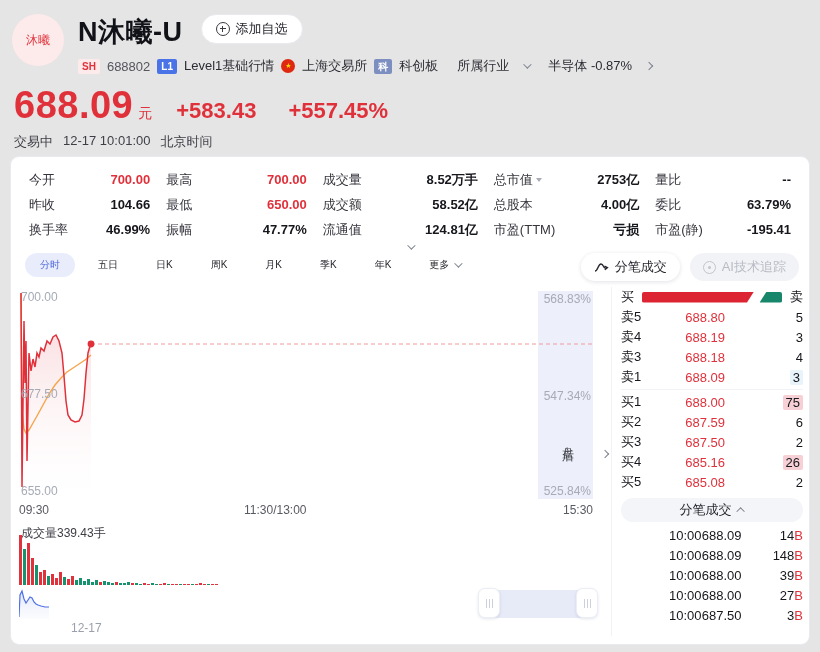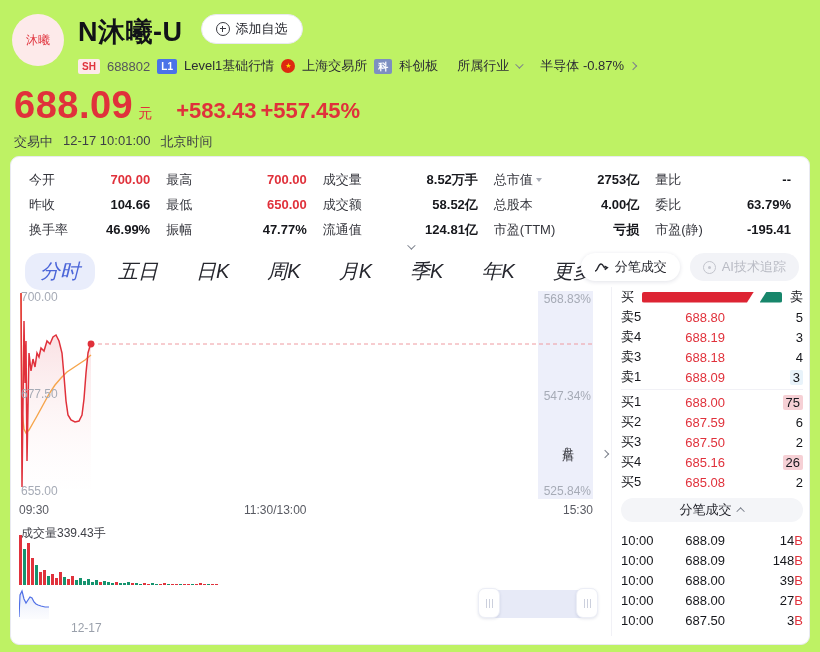--- a/index.html
+++ b/index.html
@@ -1,17 +1,17 @@
 <!DOCTYPE html>
 <html><head>
 <meta charset="utf-8">
 <style>
   * { margin:0; padding:0; box-sizing:border-box; }
   body { background:#fff; font-family:"Liberation Sans","DejaVu Sans",sans-serif; }
-  #app { position:relative; width:820px; height:652px; background:#bef264; overflow:hidden; color:#16171c; }
+  #app { position:relative; width:820px; height:652px; background:#e5e5e5; overflow:hidden; color:#16171c; }
 
   
   .hdr { position:absolute; left:12px; top:14px; display:flex; gap:14px; }
   .avatar { width:52px; height:52px; border-radius:50%; background:#fdeaea; color:#e0313b;
             display:flex; align-items:center; justify-content:center; font-size:12px; }
   .hdr-col { display:flex; flex-direction:column; gap:7px; }
   .title-row { display:flex; align-items:flex-start; gap:18px; }
   .stock-title { font-size:27px; font-weight:bold; color:#111218; letter-spacing:.5px; }
   .add-btn { display:flex; align-items:center; gap:6px; border:1px solid #e8e9ef; border-radius:16px;
              padding:5px 14px; font-size:13px; color:#26272e; background:#fff; cursor:pointer; }
@@ -20,52 +20,52 @@
   .plus-circ::before { left:3px; right:3px; top:5.2px; height:1.3px; }
   .plus-circ::after { top:3px; bottom:3px; left:5.2px; width:1.3px; }
   .meta-row { display:flex; align-items:center; gap:7px; font-size:13px; color:#2c2d34; }
   .badge { font-size:10px; font-weight:bold; border-radius:2px; padding:2px 4px; line-height:1.1; }
   .badge-sh { background:#fdeaea; color:#e0313b; }
   .badge-l1 { background:#4a73e8; color:#fff; }
   .badge-kcb { background:#7d8fc1; color:#fff; }
   .code { color:#55565e; }
   .flag { width:14px; height:14px; border-radius:50%; background:#de2910; color:#ffde00; font-size:7px;
           display:inline-flex; align-items:center; justify-content:center; }
-  .industry { display:flex; align-items:center; gap:6px; margin-left:12px; color:#2c2d34; cursor:pointer; }
+  .industry { display:flex; align-items:center; gap:14px; margin-left:12px; color:#2c2d34; cursor:pointer; }
   .chev { display:inline-block; width:6px; height:6px; border-right:1.4px solid #7c818c; border-bottom:1.4px solid #7c818c; }
   .chev.down { transform:rotate(45deg) translateY(-2px); }
   .chev.right { transform:rotate(-45deg); }
   .chev.up { transform:rotate(-135deg) translateY(-2px); }
 
   
   .price-blk { position:absolute; left:14px; top:84px; }
   .price-row { display:flex; align-items:baseline; color:#e0313b; }
   .big-price { font-size:38px; font-weight:bold; letter-spacing:.5px; }
   .unit { font-size:14px; margin-left:5px; }
   .chg { font-size:22px; font-weight:bold; margin-left:24px; }
-  .chg + .chg { margin-left:4px; }
+  .chg + .chg { margin-left:32px; }
   .status-row { margin-top:6px; font-size:13px; color:#3d3e46; display:flex; gap:10px; }
 
   
   .card { position:absolute; left:10px; top:156px; width:800px; height:489px;
           border:1px solid #e9eaf1; border-radius:9px; background:#fff; }
 
   
   #stats-grid { padding:10px 18px 0 18px; }
   .stats-row { display:grid; grid-template-columns:1.25fr 1.45fr 1.6fr 1.5fr 1.4fr; column-gap:16px; height:25px; align-items:center; }
   .stat-cell { display:flex; justify-content:space-between; align-items:center; font-size:13px; }
   .stat-label { color:#34353c; display:flex; align-items:center; gap:3px; }
   .stat-value { color:#16171c; font-weight:600; }
   .stat-value.red { color:#e0313b; }
   .tri-down { width:0; height:0; border-left:3.5px solid transparent; border-right:3.5px solid transparent; border-top:4.5px solid #a8acb6; display:inline-block; }
   .expand-chev { position:absolute; left:50%; top:76px; transform:translateX(-50%); cursor:pointer; padding:3px; }
 
   
   .tab-bar { position:absolute; left:14px; top:96px; display:flex; align-items:center; gap:8px; }
-  .tab { font-size:20px; color:#26272e; padding:5px 15px; border-radius:15px; cursor:pointer; white-space:nowrap;font-style:italic; }
+  .tab { font-size:10px; color:#26272e; padding:5px 15px; border-radius:15px; cursor:pointer; white-space:nowrap; }
   .tab.active { color:#4c66d9; background:#e9edfb; }
   .tab-more { display:flex; align-items:center; gap:5px; }
   .tools { position:absolute; right:10px; top:96px; display:flex; gap:10px; }
   .tool-btn { display:flex; align-items:center; gap:6px; font-size:13px; border-radius:15px; padding:5px 13px; cursor:pointer; }
   .tool-adv { color:#26272e; background:#fff; box-shadow:0 1px 4px rgba(40,50,90,.14); }
   .tool-ai  { color:#b9bbc4; background:#f2f3f7; }
   .ai-circ { width:13px; height:13px; border:1.4px solid #c3c5cd; border-radius:50%; position:relative; }
   .ai-circ::after { content:""; position:absolute; left:4px; top:4px; width:3px; height:3px; border-radius:50%; background:#c3c5cd; }
 
   
@@ -106,21 +106,21 @@
   .ob-label { width:34px; color:#16171c; }
   .ob-price { flex:1; text-align:right; padding-right:32px; color:#e0313b; }
   .ob-vol { width:46px; text-align:right; color:#16171c; }
   .hl { display:inline-block; padding:0 3px; border-radius:2px; }
   .hl-red { background:#f6d0d5; }
   .hl-blue { background:#e8f3fa; }
   .ob-divider { height:1px; background:#f1f1f6; margin:2px 0; }
   .ticks-pill { margin-top:6px; height:24px; background:#f4f5f8; border-radius:13px; display:flex;
                 align-items:center; justify-content:center; gap:7px; color:#26272e; cursor:pointer; }
   .trades { margin-top:6px; }
-  .tr-row { display:flex; align-items:flex-end; height:20px; }
+  .tr-row { display:flex; align-items:flex-start; height:20px;margin-left:48px; }
   .tr-time { width:50px; color:#16171c; }
   .tr-price { flex:1; text-align:right; padding-right:30px; color:#16171c; }
   .tr-vol { width:48px; text-align:right; color:#16171c; }
   .tr-side { color:#e0313b; }
 
   
   .adv-icon { display:inline-block; width:15px; height:13px; }
 </style>
 </head>
 <body>

